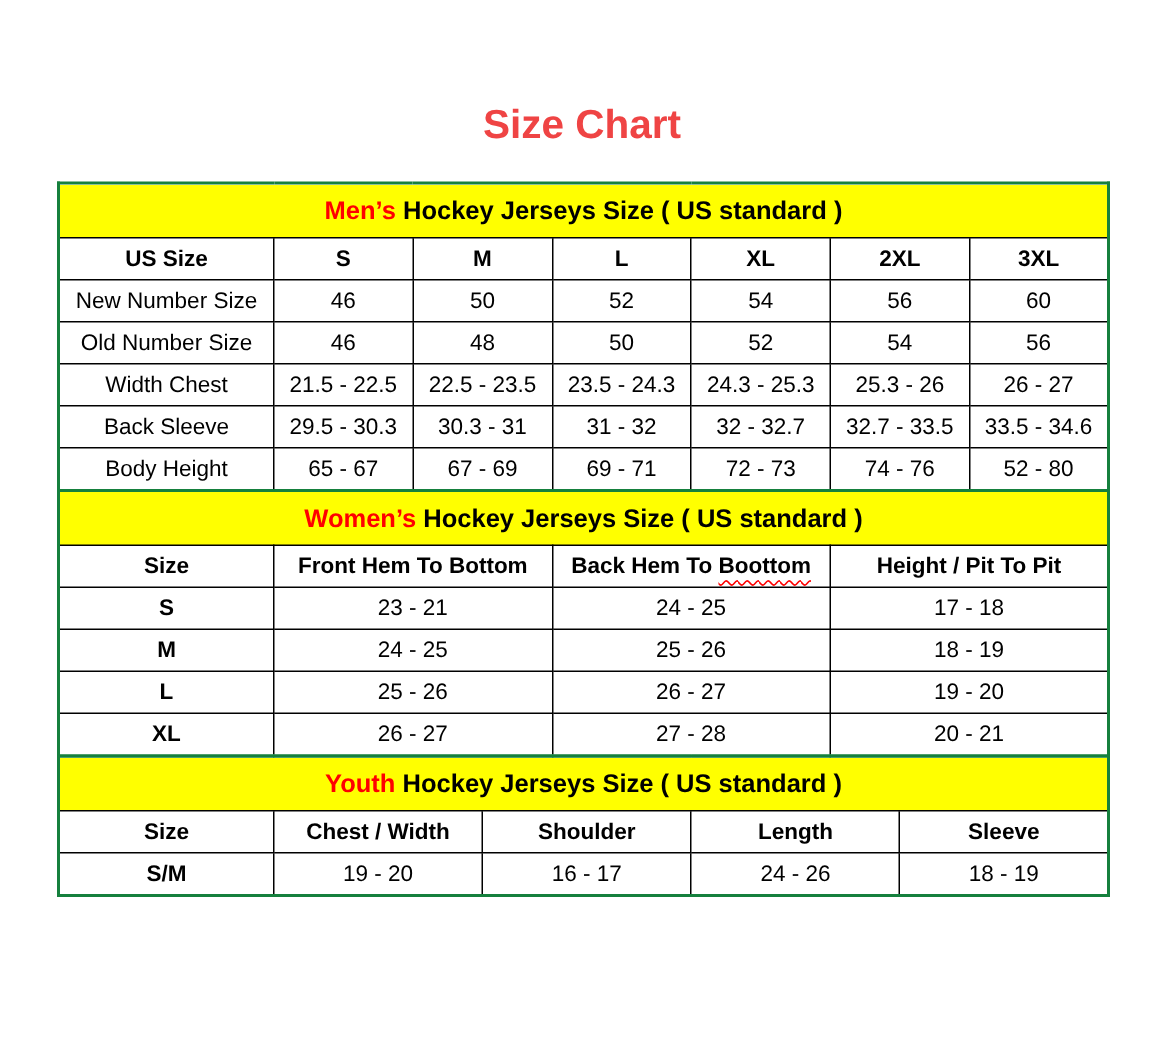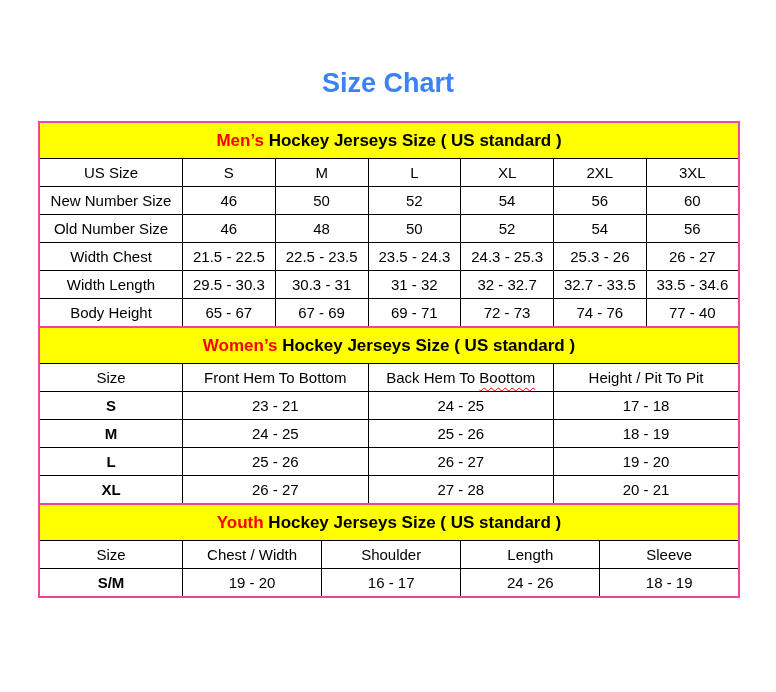--- a/index.html
+++ b/index.html
@@ -15,29 +15,29 @@
   .page {
     position: relative;
     width: 776px;
     height: 692px;
   }
   .page-title {
     margin: 68px 0 22px 0;
     text-align: center;
     font-size: 27px;
     font-weight: bold;
-    color: #3b82f6;
+    color: #ef4444;
     letter-spacing: 0px;
   }
   table.size-table {
     border-collapse: collapse;
     table-layout: fixed;
     width: 702px;
     margin-left: 38px;
-    border: 2px solid #ec4899;
+    border: 2px solid #15803d;
   }
   table.size-table + table.size-table {
     margin-top: -2px;
   }
   table.size-table th,
   table.size-table td {
     border: 1.5px solid #000000;
     text-align: center;
     vertical-align: middle;
     font-size: 15px;
@@ -45,21 +45,21 @@
     overflow: hidden;
     white-space: nowrap;
   }
   tr.band-row td {
     background: #ffff00;
     font-size: 17px;
     font-weight: bold;
     height: 33px;
   }
   tr.head-row th {
-    font-weight: normal;
+    font-weight: bold;
     height: 25px;
   }
   tr.data-row td {
     height: 25px;
   }
   td.row-label-bold {
     font-weight: bold;
   }
   .red-word {
     color: #ff0000;
@@ -123,36 +123,36 @@
       <tr class="data-row">
         <td>Width Chest</td>
         <td>21.5 - 22.5</td>
         <td>22.5 - 23.5</td>
         <td>23.5 - 24.3</td>
         <td>24.3 - 25.3</td>
         <td>25.3 - 26</td>
         <td>26 - 27</td>
       </tr>
       <tr class="data-row">
-        <td>Width Length</td>
+        <td>Back Sleeve</td>
         <td>29.5 - 30.3</td>
         <td>30.3 - 31</td>
         <td>31 - 32</td>
         <td>32 - 32.7</td>
         <td>32.7 - 33.5</td>
         <td>33.5 - 34.6</td>
       </tr>
       <tr class="data-row">
         <td>Body Height</td>
         <td>65 - 67</td>
         <td>67 - 69</td>
         <td>69 - 71</td>
         <td>72 - 73</td>
         <td>74 - 76</td>
-        <td>77 - 40</td>
+        <td>52 - 80</td>
       </tr>
     </tbody>
   </table>
 
   <table class="size-table">
     <colgroup>
       <col style="width:20.5%">
       <col style="width:26.5%">
         <col style="width:26.5%">
         <col style="width:26.5%">

